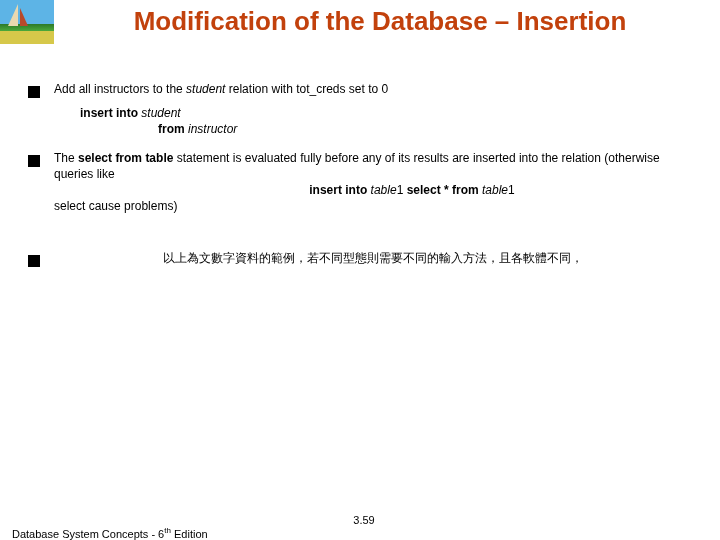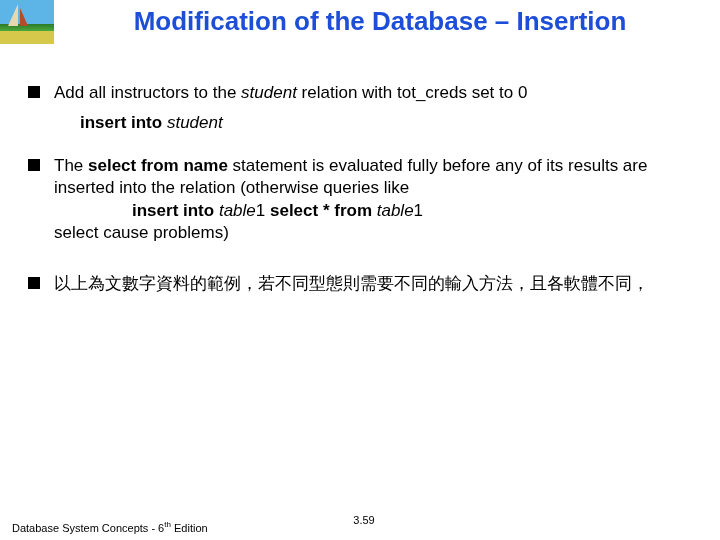--- a/index.html
+++ b/index.html
@@ -32,55 +32,55 @@
     border-left: 0 solid transparent;
     border-right: 8px solid transparent;
     border-bottom: 18px solid #b84a2a;
   }
   .title {
     position: absolute;
     top: 6px; left: 60px; right: 20px;
     text-align: center;
     font-size: 26px;
     font-weight: bold;
-    color: #1d4ed8;
+    color: #c2410c;
     line-height: 1.18;
   }
   .content {
     position: absolute;
     top: 82px; left: 28px; right: 28px;
-    font-size: 17px;
+    font-size: 12px;
     line-height: 1.32;
   }
   .bullet {
     position: relative;
     padding-left: 26px;
     margin-bottom: 8px;
   }
   .bullet::before {
     content: "";
     position: absolute;
     left: 0; top: 4px;
     width: 12px; height: 12px;
     background: #000;
   }
   .code-block {
     padding-left: 52px;
     margin-top: 4px;
-    margin-bottom: 20px;
+    margin-bottom: 14px;
   }
   .code-line2 { padding-left: 78px; }
   .bold { font-weight: bold; }
   .ital { font-style: italic; }
-  .inline-insert { padding-left: 78px; }
+  .inline-insert { padding-left: 78px; text-align: center; }
   .b2 { margin-top: 14px; }
-  .b3 { margin-top: 28px; }
+  .b3 { margin-top: 36px; text-align: center; }
   .footer-left {
     position: absolute;
-    bottom: 6px; left: 12px;
+    bottom: 0; left: 12px;
     font-size: 11px;
   }
   .footer-left sup { font-size: 8px; }
   .footer-center {
     position: absolute;
     bottom: 14px; left: 8px; right: 0;
     text-align: center;
     font-size: 11px;
   }
 </style>
@@ -99,24 +99,27 @@
 <div class="content">
 
   <div class="bullet">
     <span>Add all instructors to the </span><span class="ital">student</span><span> relation with tot_creds set to 0</span>
   </div>
 
   <div class="code-block">
     <div>
       <span class="bold">insert into </span><span class="ital">student</span>
     </div>
+    <div class="code-line2">
+      <span class="bold">from   </span><span class="ital">instructor</span>
+    </div>
   </div>
 
   <div class="bullet b2">
-    <span>The </span><span class="bold">select from name</span><span> statement is evaluated fully before any of its results are inserted into the relation (otherwise queries like</span>
+    <span>The </span><span class="bold">select from table</span><span> statement is evaluated fully before any of its results are inserted into the relation (otherwise queries like</span>
     <div class="inline-insert">
       <span class="bold">insert into </span><span class="ital">table</span><span>1 </span><span class="bold">select * </span><span class="bold">from </span><span class="ital">table</span><span>1</span>
     </div>
     <span>select cause problems)</span>
   </div>
 
   <div class="bullet b3">
     <span>以上為文數字資料的範例，若不同型態則需要不同的輸入方法，且各軟體不同，</span>
   </div>
 

